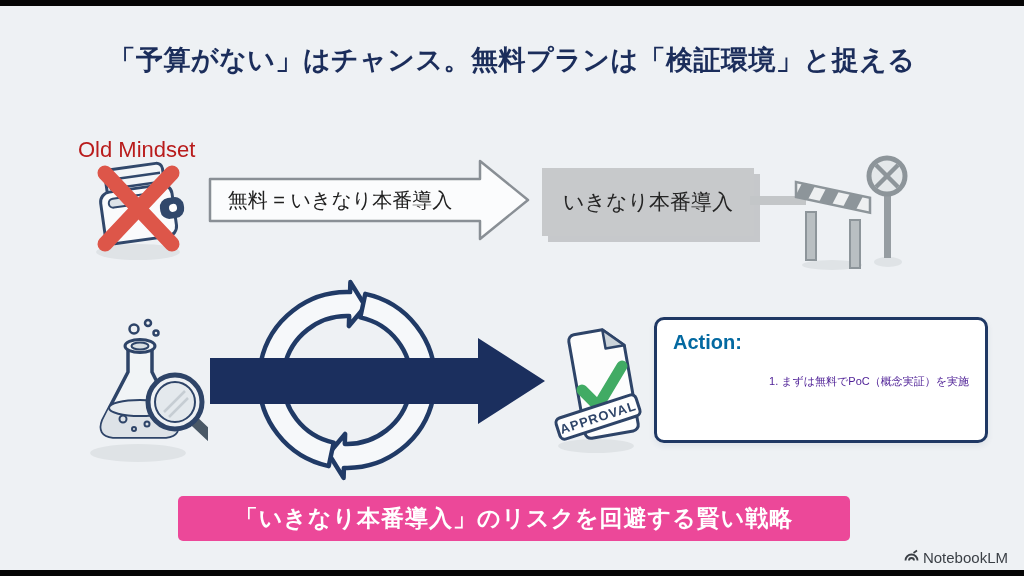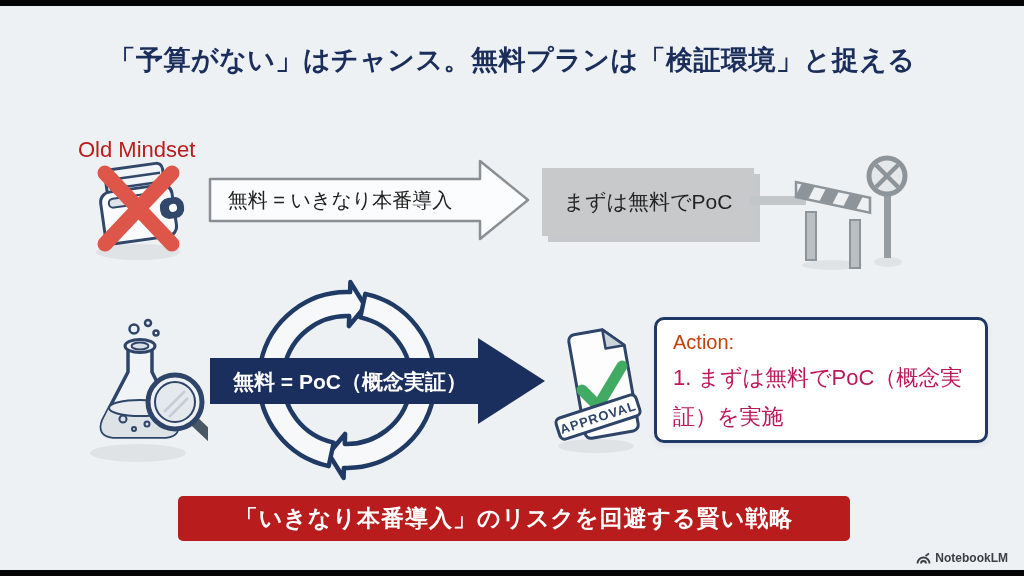--- a/index.html
+++ b/index.html
@@ -38,34 +38,34 @@
     font-size:21px;color:#242424;
   }
   .connector{position:absolute;left:750px;top:196px;width:56px;height:9px;background:#c3c6c8;}
 
   .action-box{
     position:absolute;left:654px;top:317px;width:334px;height:126px;
     background:#ffffff;border:3px solid #1f3864;border-radius:10px;
     box-sizing:border-box;padding:11px 16px 0 16px;
     box-shadow:0 3px 6px rgba(40,60,100,.08);
   }
-  .action-title{font-size:20px;font-weight:normal;color:#c2410c;margin-bottom:5px;}
-  .action-item{font-size:22px;color:#be185d;line-height:1.75;}
+  .action-title{font-size:20px;font-weight:bold;color:#0369a1;margin-bottom:18px;}
+  .action-item{font-size:11px;color:#4c1d95;line-height:1.75;text-align:right;}
 
   .banner{
     position:absolute;left:178px;top:496px;width:672px;height:45px;
-    background:#b91c1c;border-radius:5px;
+    background:#ec4899;border-radius:5px;
     display:flex;align-items:center;justify-content:center;
     font-size:23px;font-weight:bold;color:#ffffff;letter-spacing:1px;
   }
 
   .watermark{
     position:absolute;right:16px;top:549px;height:18px;z-index:60;
-    display:flex;align-items:center;gap:4px;
-    font-size:12px;font-weight:700;color:#3a3f45;
+    display:flex;align-items:flex-start;gap:4px;
+    font-size:15px;font-weight:400;color:#3a3f45;
   }
 </style>
 </head>
 <body>
 
 <div class="slide">
 
   <div class="title">「予算がない」はチャンス。無料プランは「検証環境」と捉える</div>
 
   <div class="mindset-label old">Old Mindset</div>
@@ -87,21 +87,21 @@
     </svg>
   </div>
 
   <div class="icon-wrap" style="left:205px;top:158px;">
     <svg width="330" height="84" viewBox="0 0 330 84">
       <polygon points="5,21 275,21 275,3 323,42 275,81 275,63 5,63" fill="#fbfcfd" stroke="#898f95" stroke-width="2.5" stroke-linejoin="round"></polygon>
     </svg>
   </div>
   <div class="arrow-text old">無料 = いきなり本番導入</div>
 
-  <div class="result-box">まずは無料でPoC</div>
+  <div class="result-box">いきなり本番導入</div>
   <div class="connector"></div>
 
   <div class="icon-wrap" style="left:792px;top:150px;">
     <svg width="124" height="120" viewBox="0 0 124 120">
       <ellipse cx="96" cy="112" rx="14" ry="5" fill="#dfe3e6"></ellipse>
       <ellipse cx="40" cy="115" rx="30" ry="5" fill="#dfe3e6"></ellipse>
       <rect x="92" y="42" width="7" height="66" fill="#969da2"></rect>
       <circle cx="95" cy="26" r="18" fill="#e4e8ea" stroke="#8d959a" stroke-width="5"></circle>
       <line x1="84" y1="15" x2="106" y2="37" stroke="#8d959a" stroke-width="4.5"></line>
       <line x1="106" y1="15" x2="84" y2="37" stroke="#8d959a" stroke-width="4.5"></line>
@@ -148,21 +148,20 @@
         <use href="#cyc" transform="rotate(270)"></use>
       </g>
     </svg>
   </div>
 
   <div class="icon-wrap" style="left:205px;top:333px;">
     <svg width="345" height="96" viewBox="0 0 345 96">
       <polygon points="5,25 273,25 273,5 340,48 273,91 273,71 5,71" fill="#1b2f5e"></polygon>
     </svg>
   </div>
-  <div class="arrow-text new">無料 = PoC（概念実証）</div>
 
   <div class="icon-wrap" style="left:546px;top:314px;">
     <svg width="104" height="142" viewBox="0 0 104 142">
       <ellipse cx="50" cy="132" rx="38" ry="7" fill="#dfe3e6"></ellipse>
       <g transform="rotate(-10 54 72)">
         <path d="M31,23 a6,6 0 0 1 6,-6 L66,17 L85,36 L85,116 a6,6 0 0 1 -6,6 L37,122 a6,6 0 0 1 -6,-6 Z" fill="#fdfdfd" stroke="#2e4468" stroke-width="3" stroke-linejoin="round"></path>
         <path d="M66,17 L66,36 L85,36 Z" fill="#ccd4da" stroke="#2e4468" stroke-width="2.5" stroke-linejoin="round"></path>
       </g>
       <path d="M36,76 L52,92 L76,52" fill="none" stroke="#41ab64" stroke-width="11" stroke-linecap="round" stroke-linejoin="round"></path>
       <g transform="rotate(-18 52 103)">

